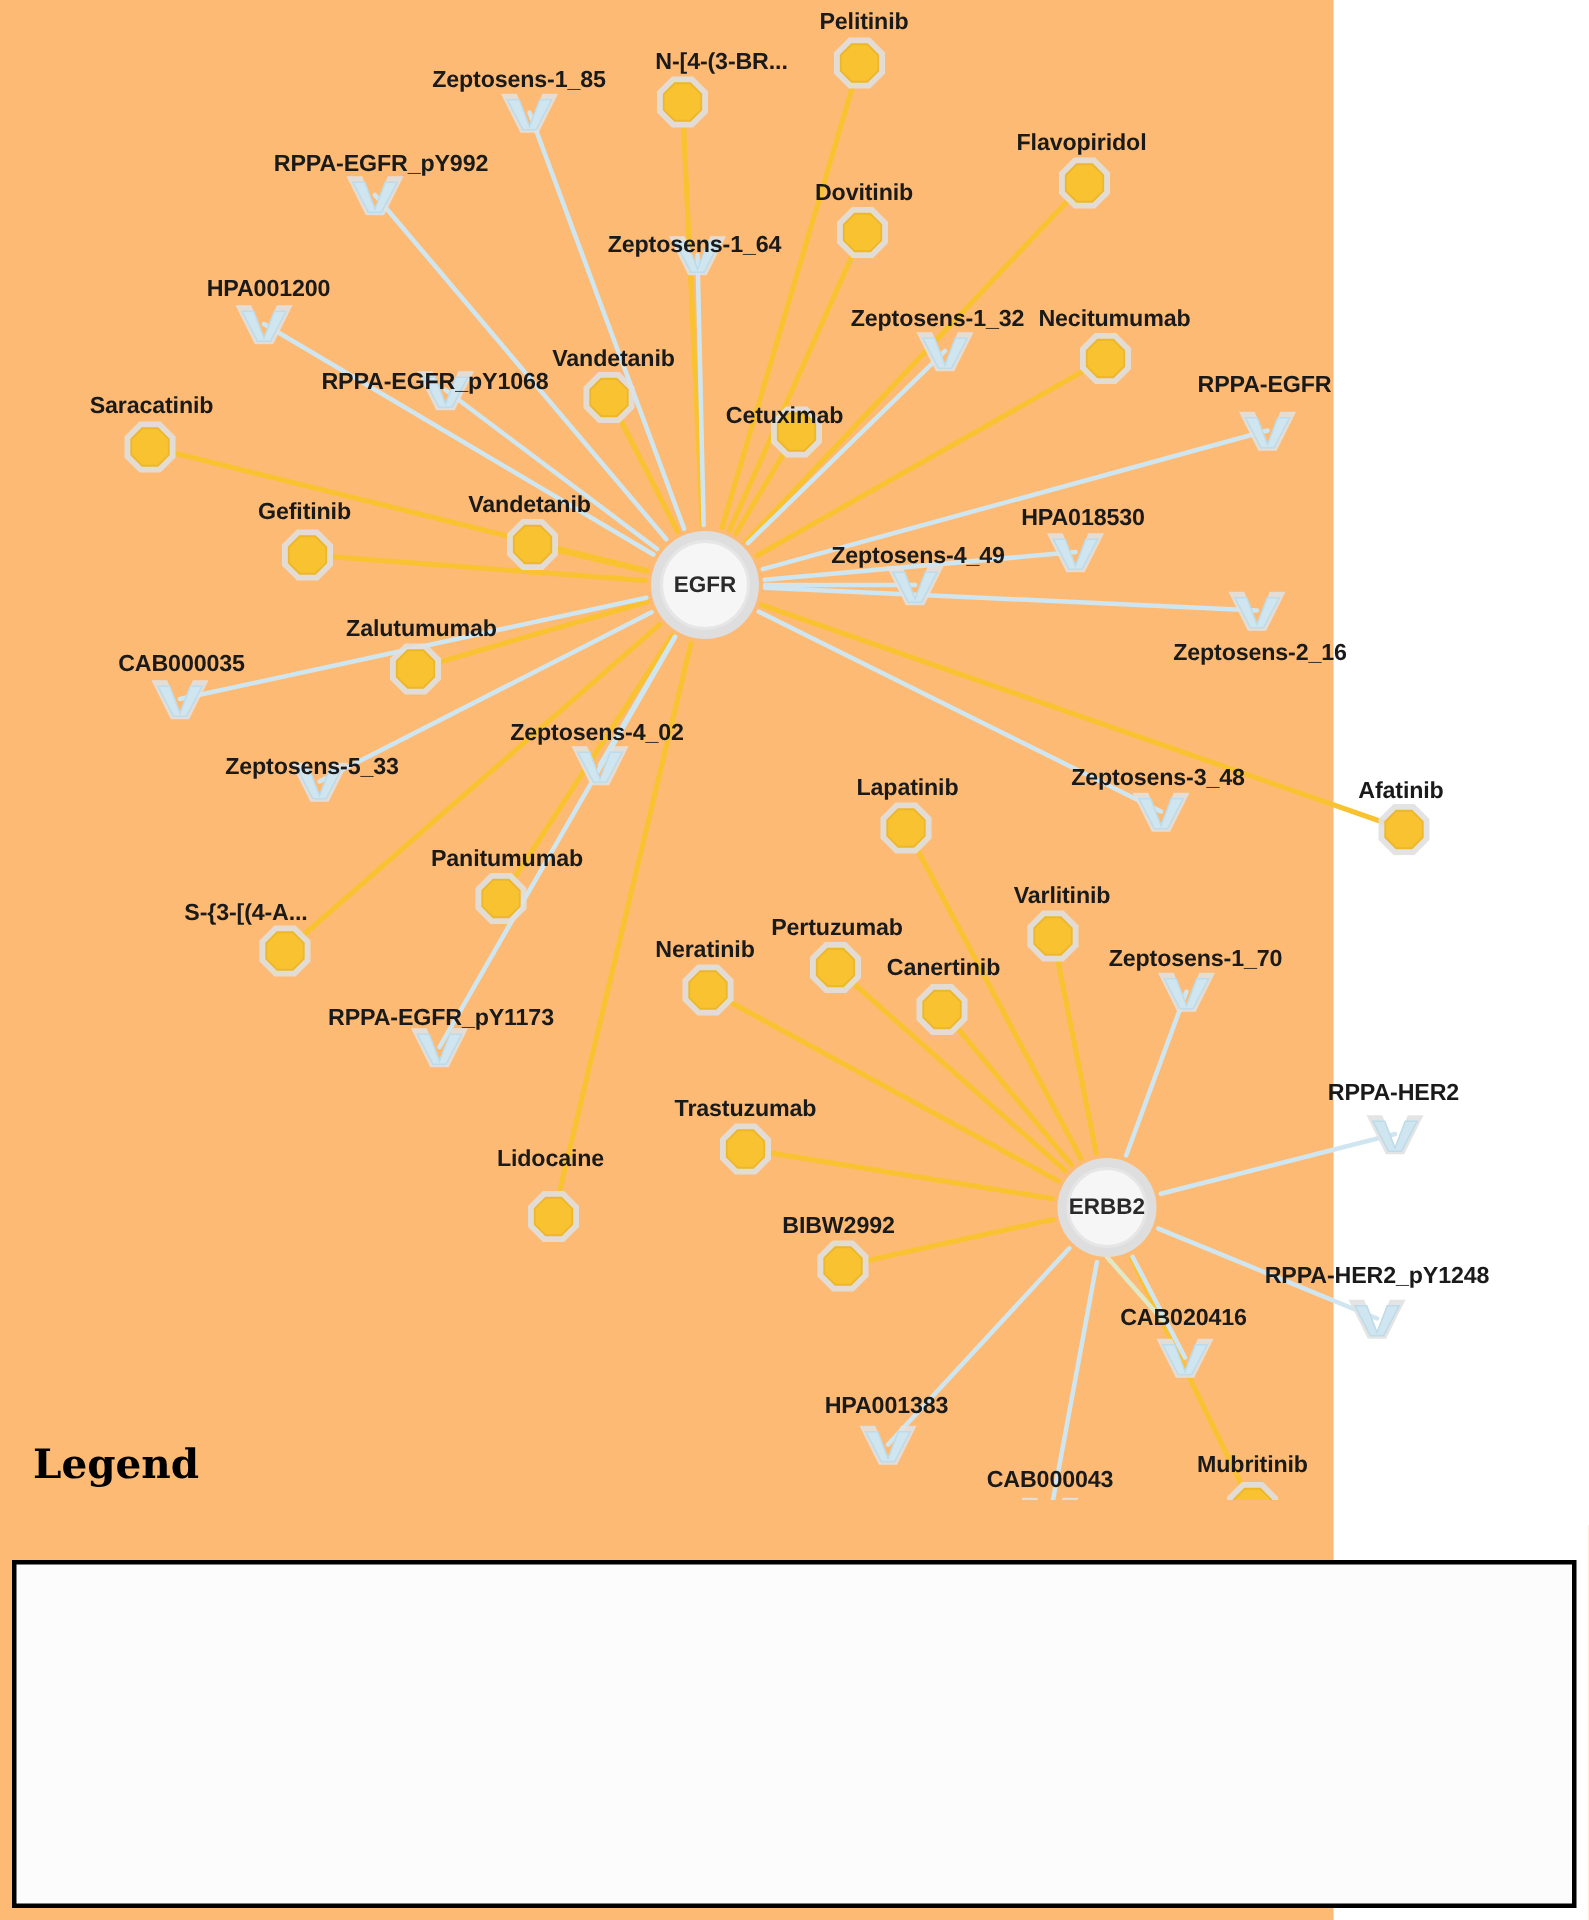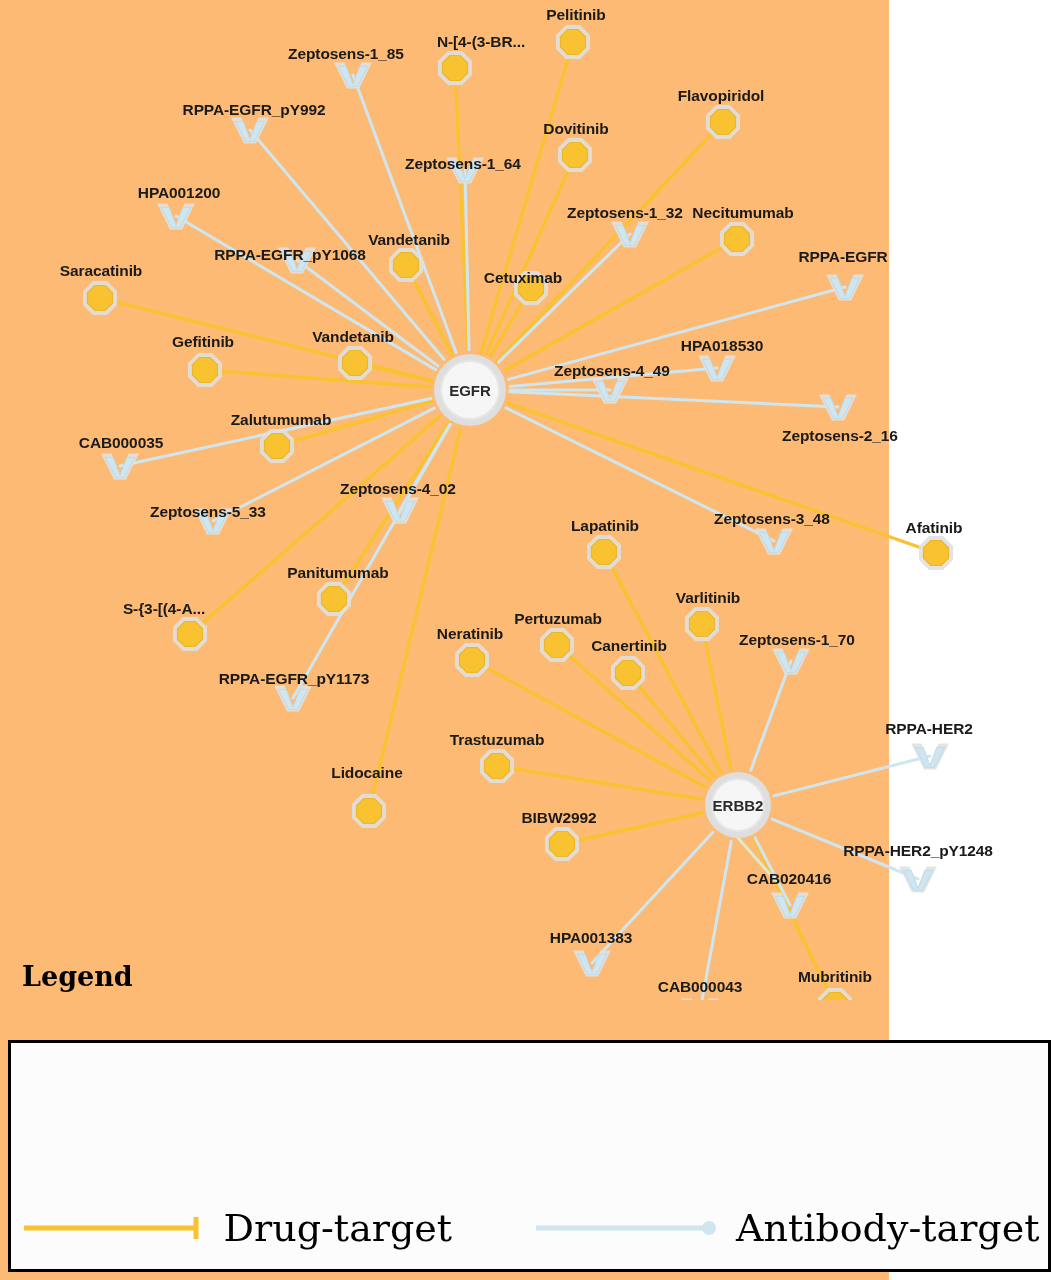--- a/index.html
+++ b/index.html
@@ -393,31 +393,15 @@
       <div class="node-label" style="left: 591px; top: 938px;">HPA001383</div>
       <div class="node-label" style="left: 700px; top: 987px;">CAB000043</div>
       <div class="gene-label" style="left: 470px; top: 390px;">EGFR</div>
       <div class="gene-label" style="left: 738px; top: 805px;">ERBB2</div>
     </div>
 
   <div id="legend-title">Legend</div>
 
   <div id="legend-box">
 
-    <div id="legend-row2">
-      <div class="legend-edge-item">
-        <svg width="190" height="26" viewBox="0 0 190 26">
-          <line x1="4" y1="13" x2="176" y2="13" stroke="#F9C230" stroke-width="5"></line>
-          <line x1="176" y1="2" x2="176" y2="24" stroke="#F9C230" stroke-width="5"></line>
-        </svg>
-        <span class="legend-edge-text">Drug-target</span>
-      </div>
-      <div class="legend-edge-item">
-        <svg width="190" height="26" viewBox="0 0 190 26">
-          <line x1="4" y1="13" x2="172" y2="13" stroke="#CFE6F0" stroke-width="5"></line>
-          <circle cx="177" cy="13" r="7" fill="#CFE6F0"></circle>
-        </svg>
-        <span class="legend-edge-text">Antibody-target</span>
-      </div>
-    </div>
   </div>
 
 </div>
 
 </body></html>

